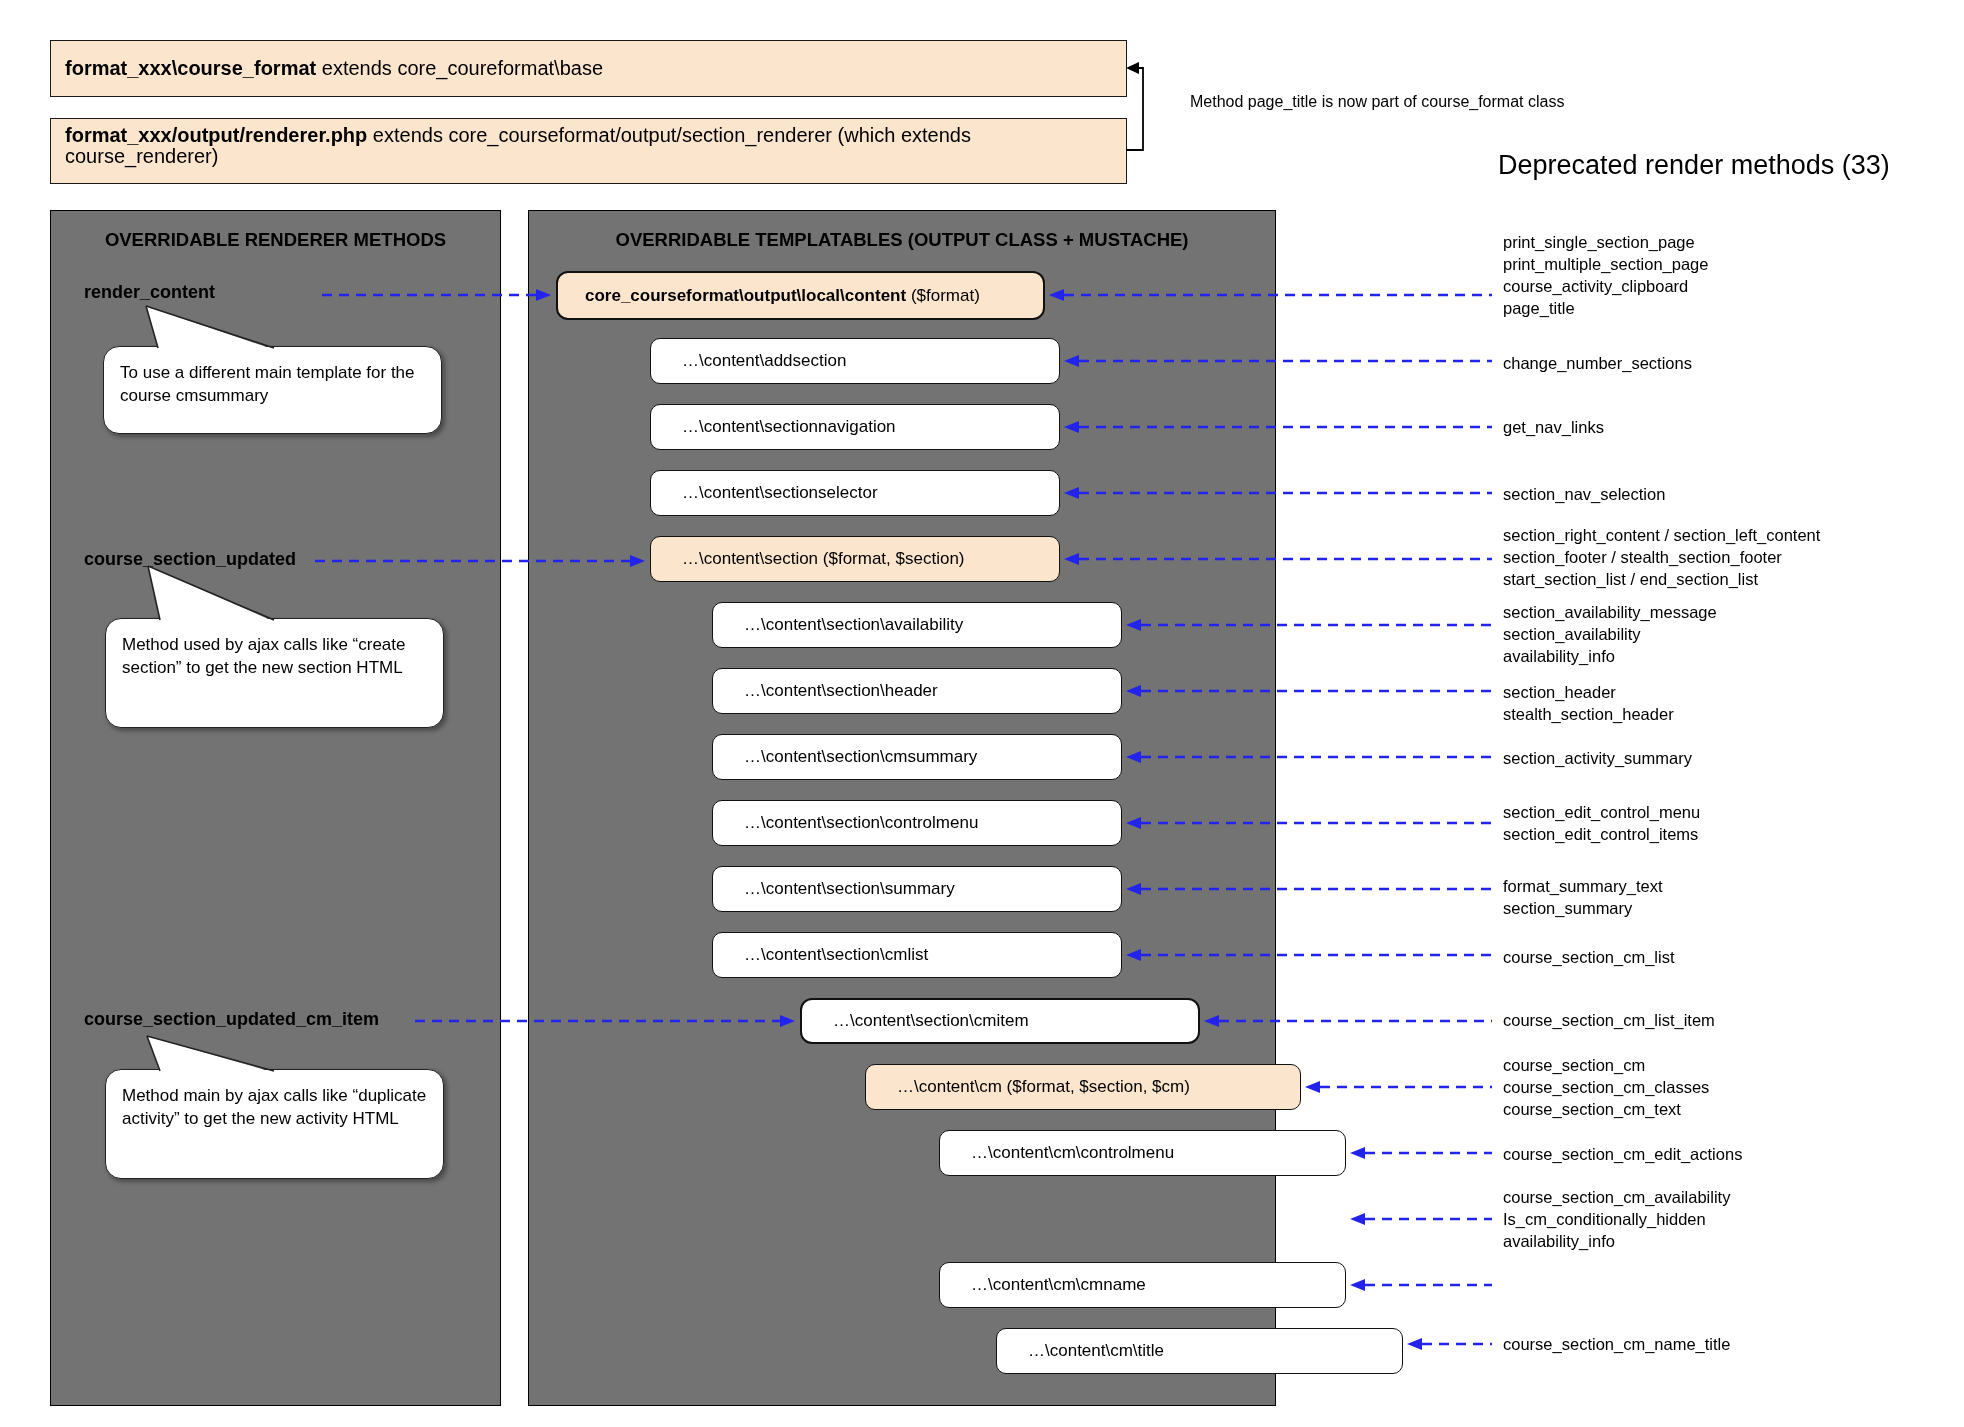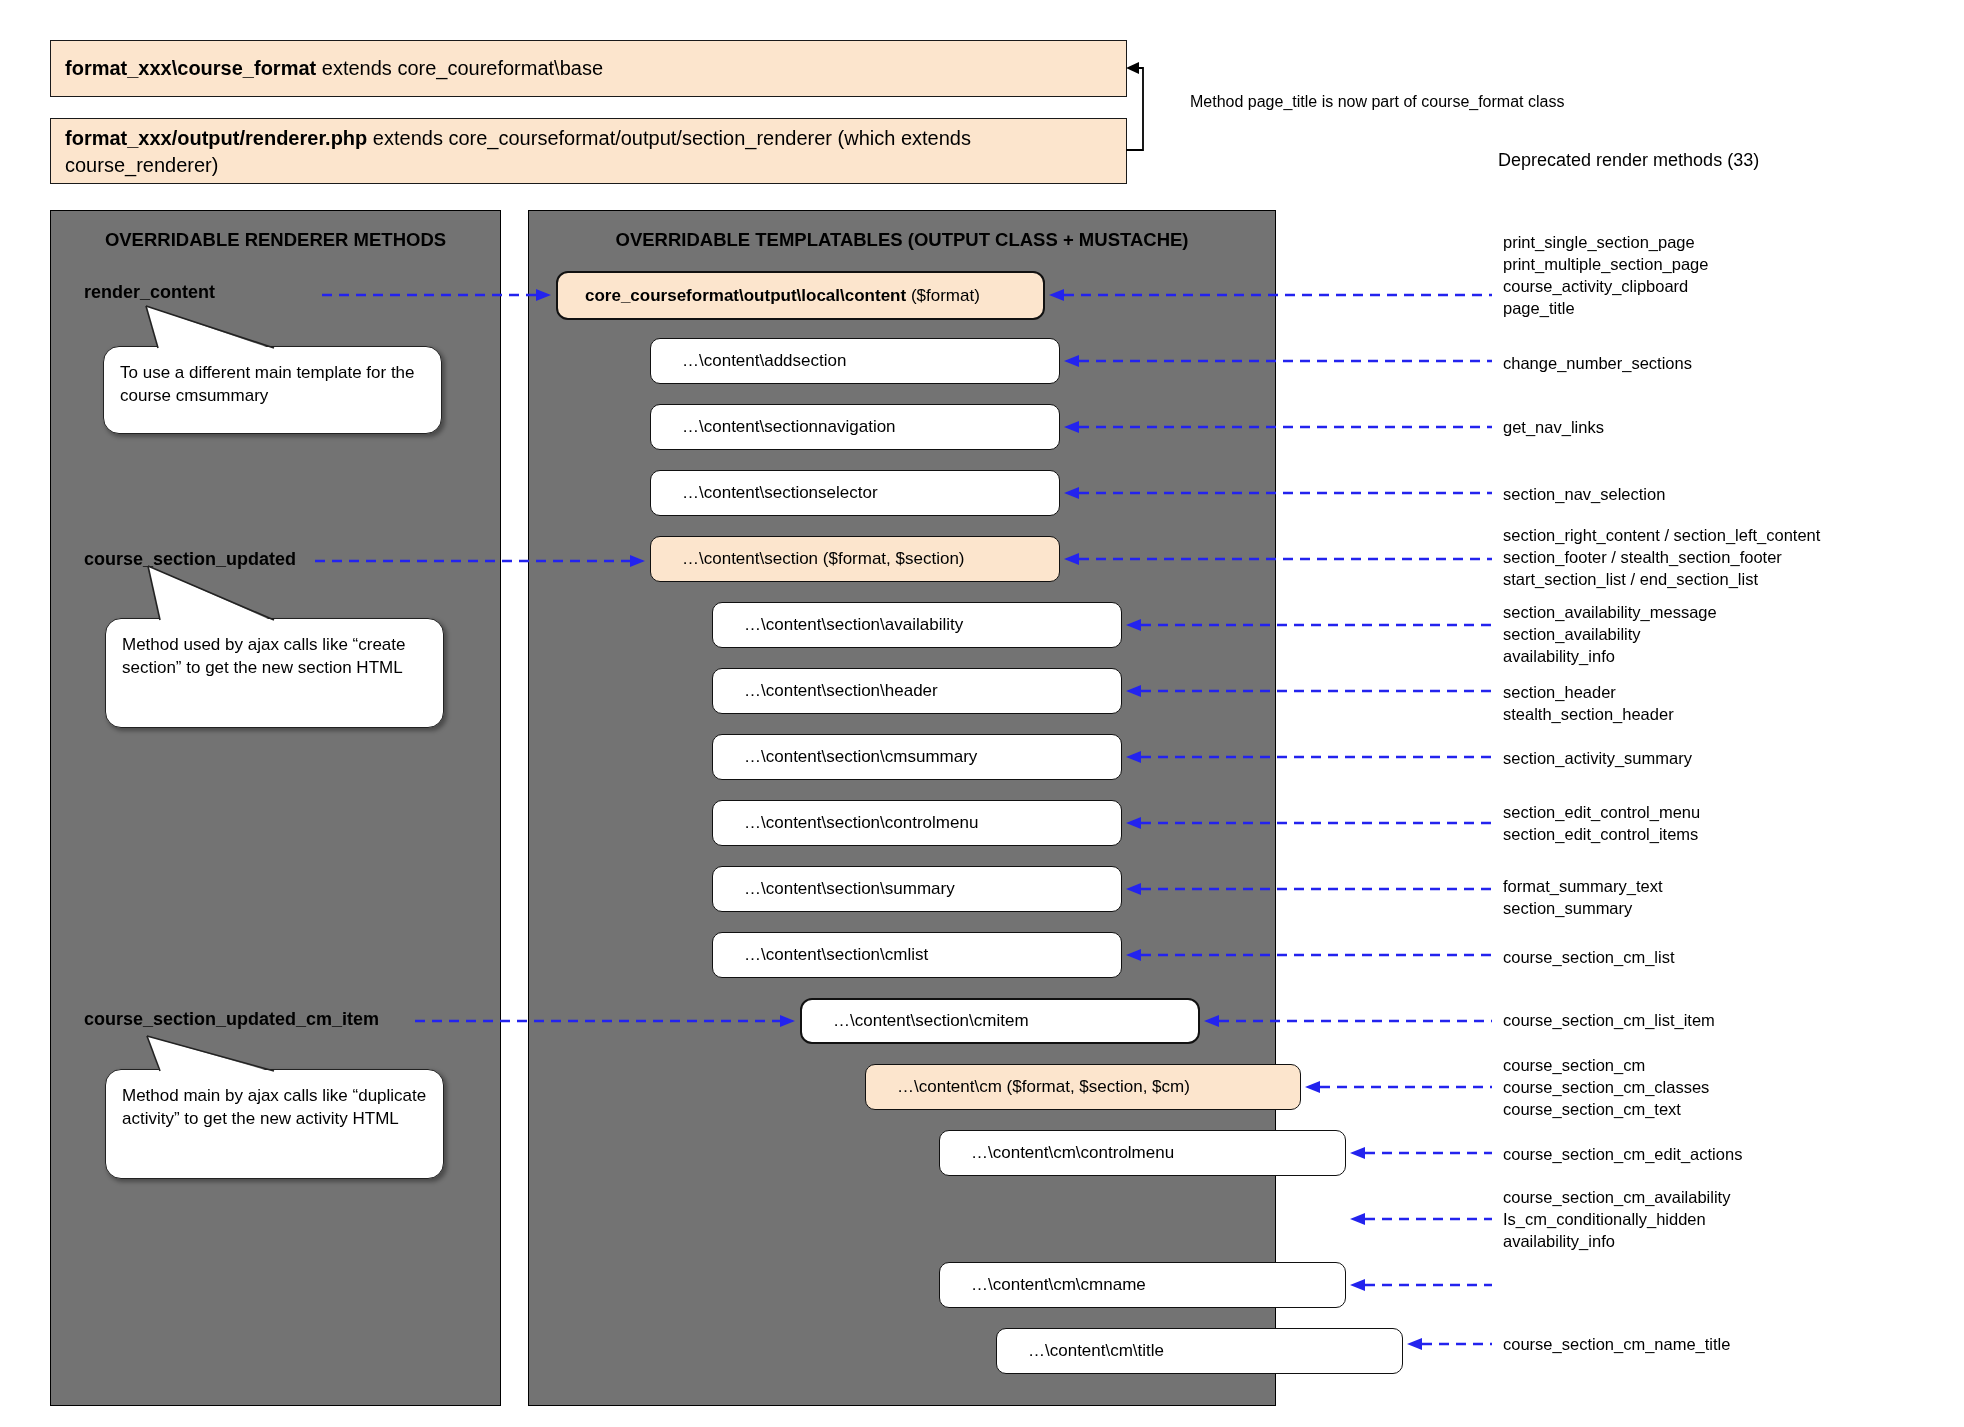--- a/index.html
+++ b/index.html
@@ -2,25 +2,25 @@
 <html><head>
 <meta charset="utf-8">
 <style>
   html,body{margin:0;padding:0;background:#ffffff;}
   body{font-family:"Liberation Sans", sans-serif; color:#000;}
   #canvas{position:relative;width:1964px;height:1427px;background:#fff;overflow:hidden;}
 
   .topbox{position:absolute;left:50px;width:1077px;background:#fce5cd;border:1.6px solid #1a1a1a;
           font-size:20px;box-sizing:border-box;}
   #topbox1{top:40px;height:57px;line-height:54px;padding:0 14px;}
-  #topbox2{top:118px;height:66px;padding:6px 14px;line-height:27px;}
+  #topbox2{top:118px;height:66px;padding:6px 14px;line-height:21px;}
   .b{font-weight:bold;}
 
   #note-text{position:absolute;left:1190px;top:93px;font-size:16px;}
-  #deprecated-title{position:absolute;left:1498px;top:150px;font-size:18px;}
+  #deprecated-title{position:absolute;left:1498px;top:150px;font-size:27px;}
 
   .panel{position:absolute;top:210px;height:1196px;background:#737373;border:1.6px solid #000;box-sizing:border-box;}
   #left-panel{left:50px;width:451px;}
   #middle-panel{left:528px;width:748px;}
   .panel-title{position:absolute;top:18px;left:0;right:0;text-align:center;font-weight:bold;font-size:18.5px;}
 
   .method-label{position:absolute;font-weight:bold;font-size:18px;}
   #m1{left:84px;top:282px;}
   #m2{left:84px;top:549px;}
   #m3{left:84px;top:1009px;}

